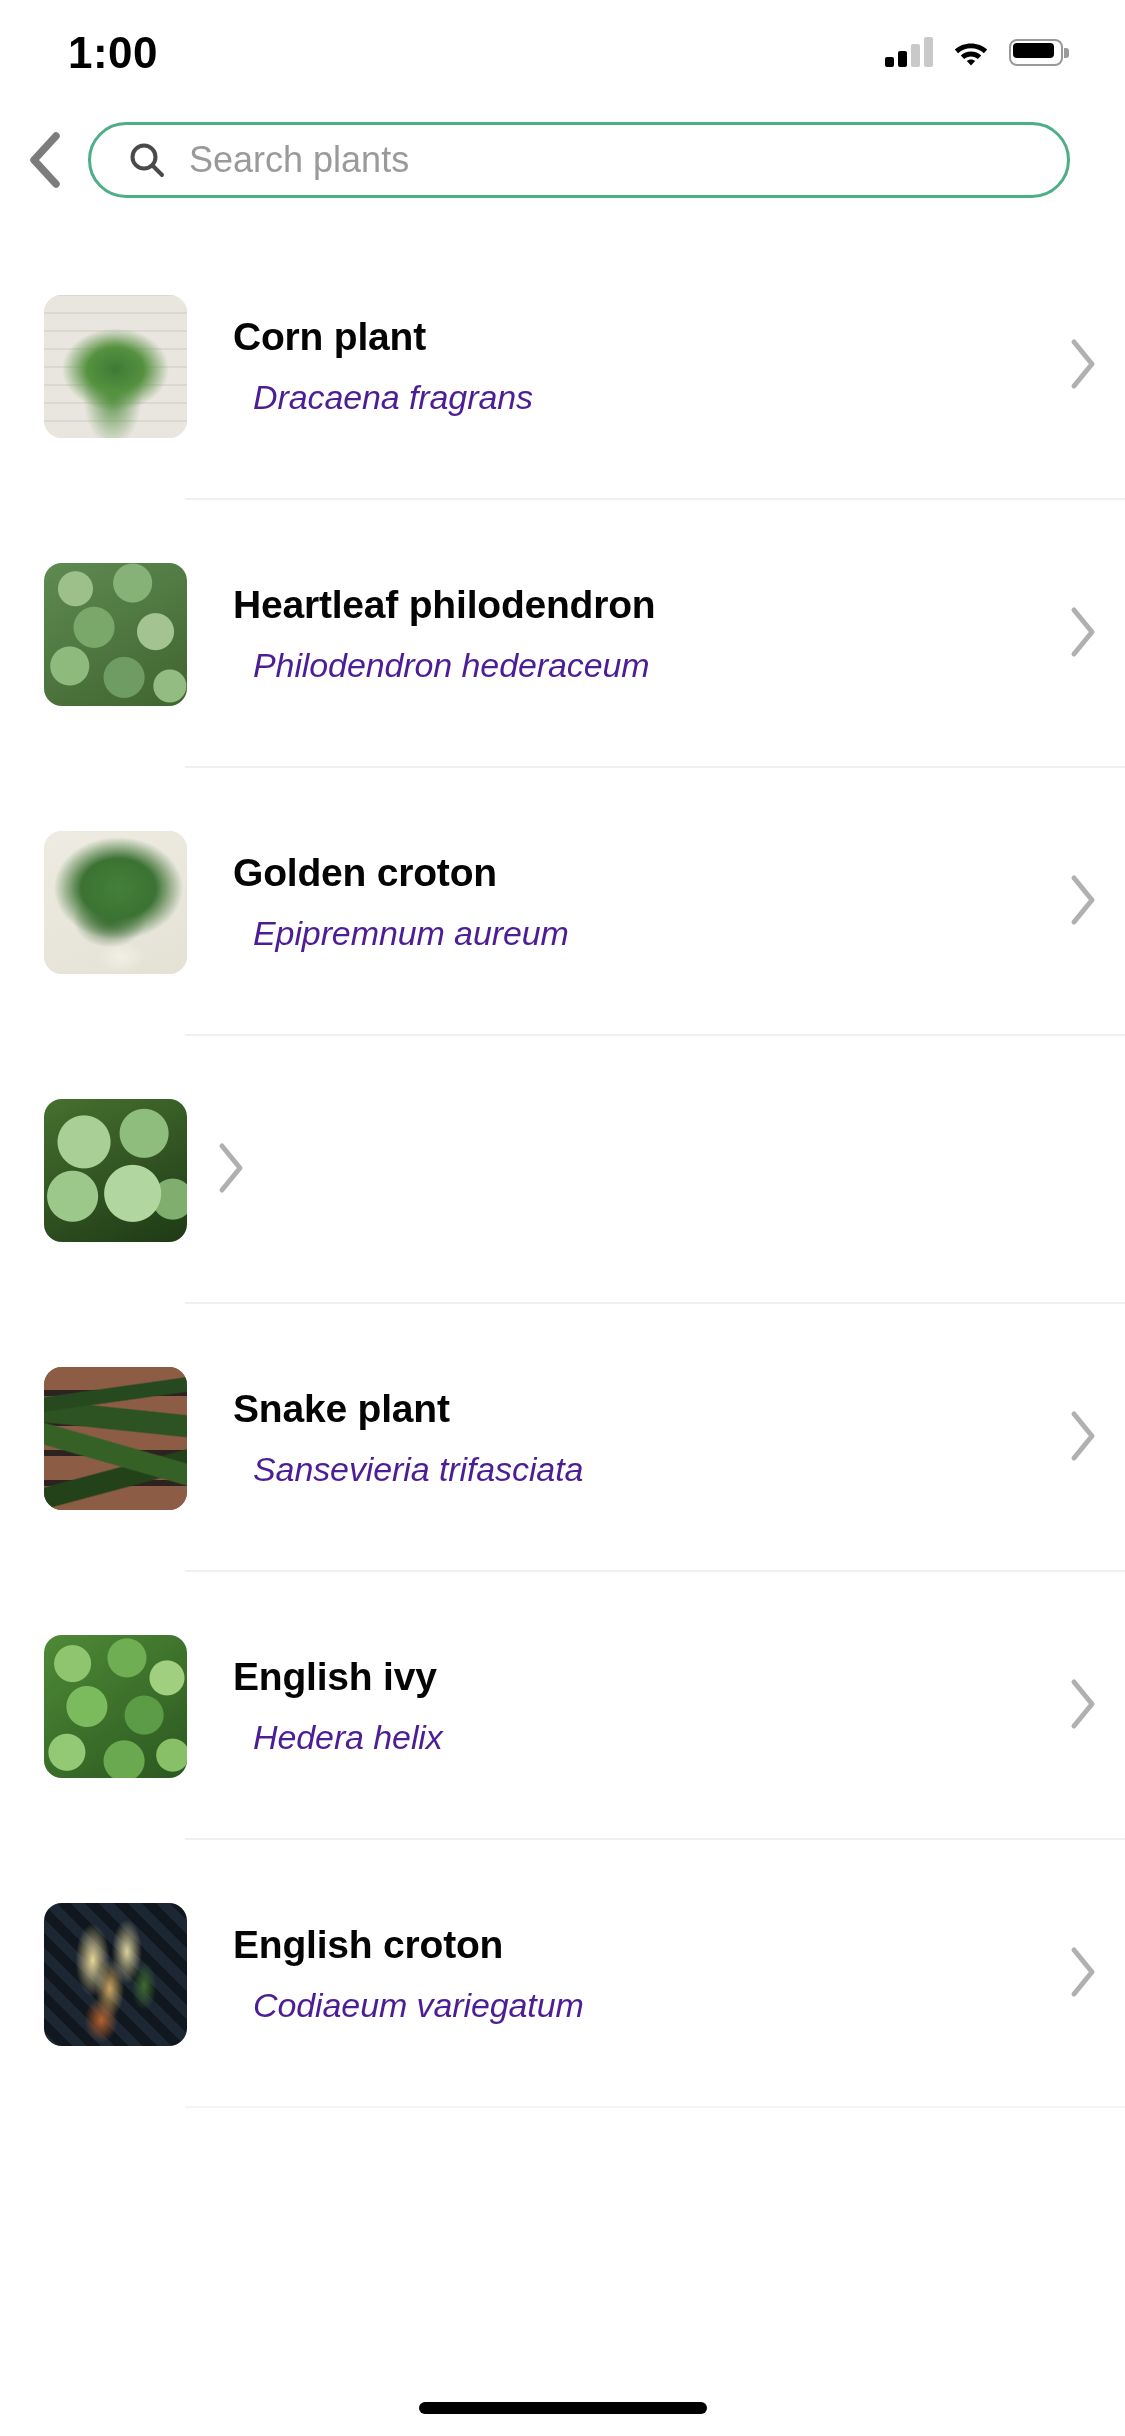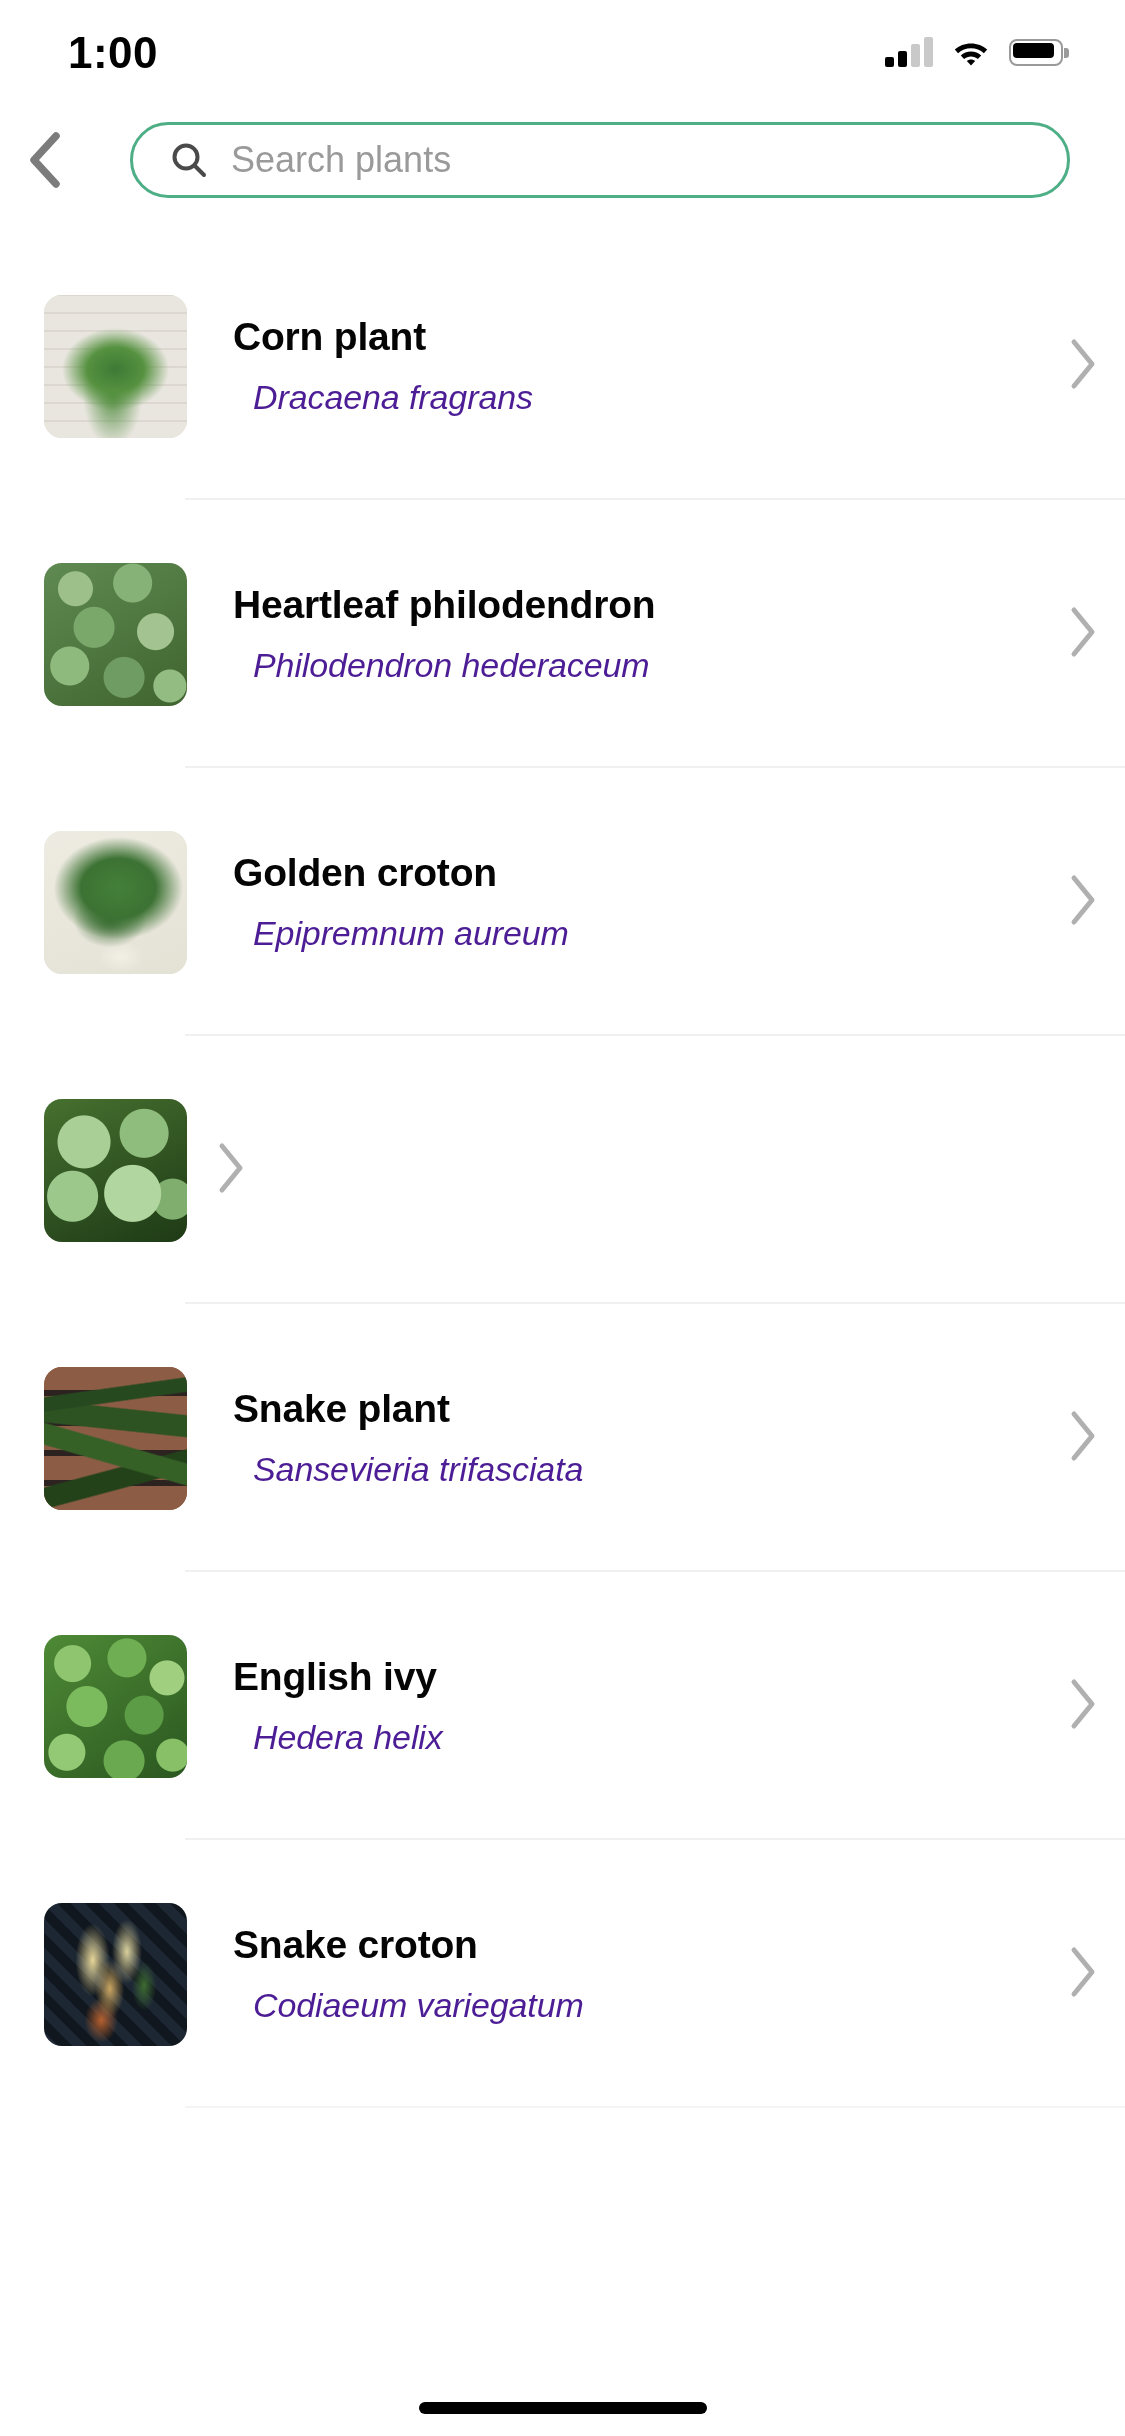--- a/index.html
+++ b/index.html
@@ -39,21 +39,21 @@
     background:#000; border-radius:4px;
   }
   .battery .nub {
     position:absolute; right:-6px; top:9px; width:5px; height:10px;
     background:#9a9a9a; border-radius:0 3px 3px 0;
   }
 
   
   .searchbar {
     position:absolute; top:120px; left:0; width:1125px; height:80px;
-    display:flex; align-items:center;gap:42px;
+    display:flex; align-items:center;
   }
   .back-btn {
     width:88px; height:76px; display:flex; align-items:center; justify-content:center;
     flex:0 0 auto;
   }
   .back-btn svg { display:block; }
   .search-field {
     position:relative; flex:1 1 auto;
     height:76px; margin-right:55px;
     border:3px solid #4eae86; border-radius:38px;
@@ -305,21 +305,21 @@
               <path d="M7 4 L25 26 L7 48" fill="none" stroke="#b0b0b0" stroke-width="5" stroke-linecap="round" stroke-linejoin="round"></path>
             </svg></span>
         </div>
         <div class="divider"></div>
       </div>
       <div class="plant-row">
         <div class="thumb">
           <div class="art art-croton"></div>
         </div>
         <div class="row-text">
-          <div class="common-name">Snake croton</div>
+          <div class="common-name">English croton</div>
           <div class="sci-name">Codiaeum variegatum</div>
         </div>
         <div class="row-chevron">
           <span><svg width="30" height="52" viewBox="0 0 30 52">
               <path d="M7 4 L25 26 L7 48" fill="none" stroke="#b0b0b0" stroke-width="5" stroke-linecap="round" stroke-linejoin="round"></path>
             </svg></span>
         </div>
         <div class="divider"></div>
       </div>
     </div>

